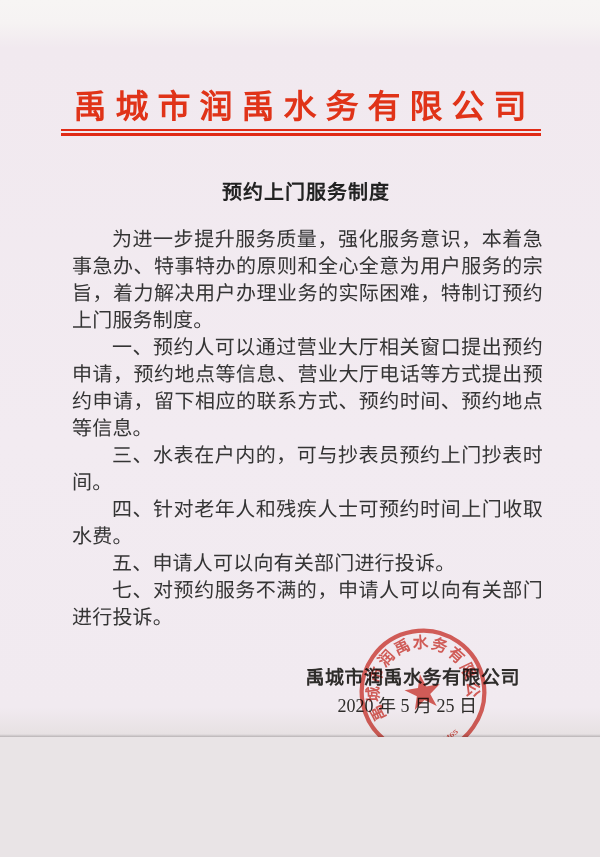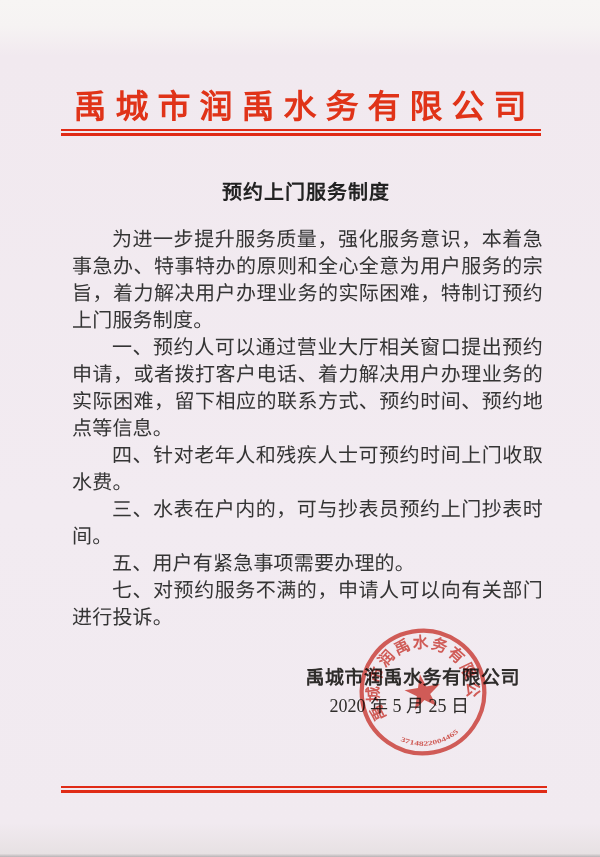--- a/index.html
+++ b/index.html
@@ -10,21 +10,21 @@
     --paper:#f2ebf1;
   }
   html,body{margin:0;padding:0;}
   body{
     width:600px;height:857px;
     font-family:"Liberation Serif","DejaVu Serif",serif;
     background:#e9e4e6;
   }
   .page{
     position:relative;
-    width:600px;height:857px;
+    width:600px;height:737px;
     overflow:hidden;
     background:linear-gradient(180deg,#f7f5f4 0%,#f6f3f3 3%,#f1e9ef 6.5%,var(--paper) 60%,#f1eaf0 96%,#e7e1e3 99.6%,#b9b4b6 100%);
   }
   .letterhead{
     position:absolute;top:80px;left:0;right:0;
     text-align:center;
     color:var(--letterhead-red);
     font-size:33px;font-weight:bold;
     letter-spacing:9px;
     padding-left:9px; 
@@ -59,21 +59,21 @@
     letter-spacing:0.2px;
   }
   .sign-company{
     position:absolute;top:662px;right:80px;
     font-size:19px;font-weight:600;
     color:#2e2c2a;
     letter-spacing:0.5px;
     white-space:nowrap;
   }
   .sign-date{
-    position:absolute;top:691px;right:131px;
+    position:absolute;top:691px;right:123px;
     font-size:18px;font-weight:500;
     color:#2e2c2a;
     white-space:nowrap;
   }
   .seal{
     position:absolute;left:357px;top:626px;
     width:132px;height:132px;
     opacity:0.84;
     mix-blend-mode:multiply;
     z-index:5;
@@ -89,24 +89,24 @@
 <div class="page">
 
   <div class="letterhead">禹城市润禹水务有限公司</div>
 
   <div class="rule header"></div>
 
   <h1 class="doc-title">预约上门服务制度</h1>
 
   <div class="body-text">
       <p class="para">为进一步提升服务质量，强化服务意识，本着急事急办、特事特办的原则和全心全意为用户服务的宗旨，着力解决用户办理业务的实际困难，特制订预约上门服务制度。</p>
-      <p class="para">一、预约人可以通过营业大厅相关窗口提出预约申请，或者拨打客户电话、着力解决用户办理业务的实际困难，留下相应的联系方式、预约时间、预约地点等信息。</p>
+      <p class="para">一、预约人可以通过营业大厅相关窗口提出预约申请，预约地点等信息、营业大厅电话等方式提出预约申请，留下相应的联系方式、预约时间、预约地点等信息。</p>
+      <p class="para">三、水表在户内的，可与抄表员预约上门抄表时间。</p>
       <p class="para">四、针对老年人和残疾人士可预约时间上门收取水费。</p>
-      <p class="para">三、水表在户内的，可与抄表员预约上门抄表时间。</p>
-      <p class="para">五、用户有紧急事项需要办理的。</p>
+      <p class="para">五、申请人可以向有关部门进行投诉。</p>
       <p class="para">七、对预约服务不满的，申请人可以向有关部门进行投诉。</p>
     </div>
 
   <div class="sign-company">禹城市润禹水务有限公司</div>
 
   <div class="sign-date">2020 年 5 月 25 日</div>
 
   <svg class="seal" viewBox="0 0 140 140" aria-hidden="true">
     <g transform="rotate(-10 70 70)">
       <circle cx="70" cy="70" r="65" fill="none" stroke="var(--seal-red)" stroke-width="4.5"></circle>

